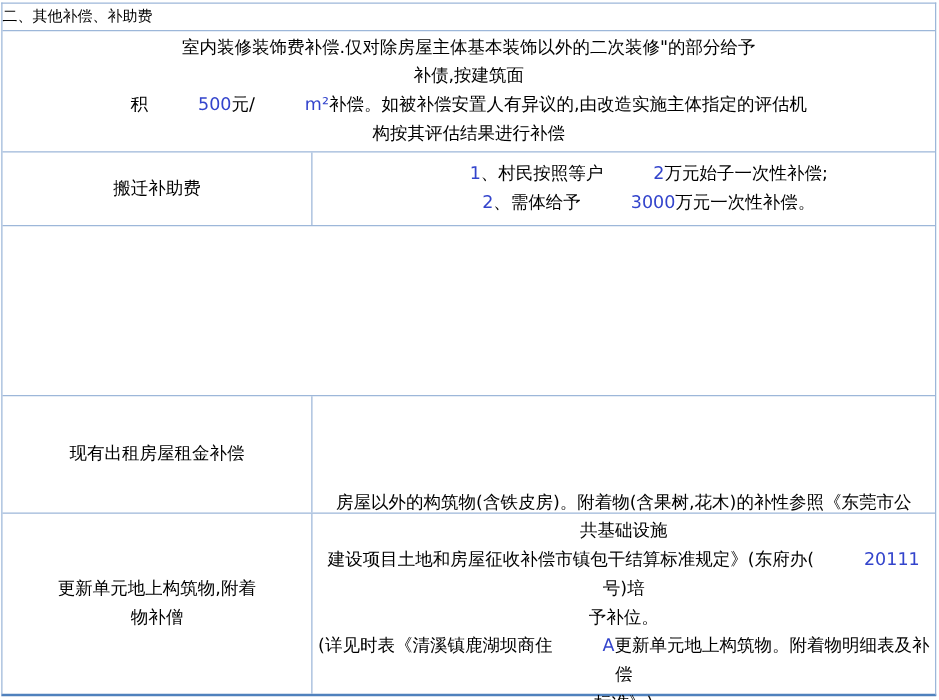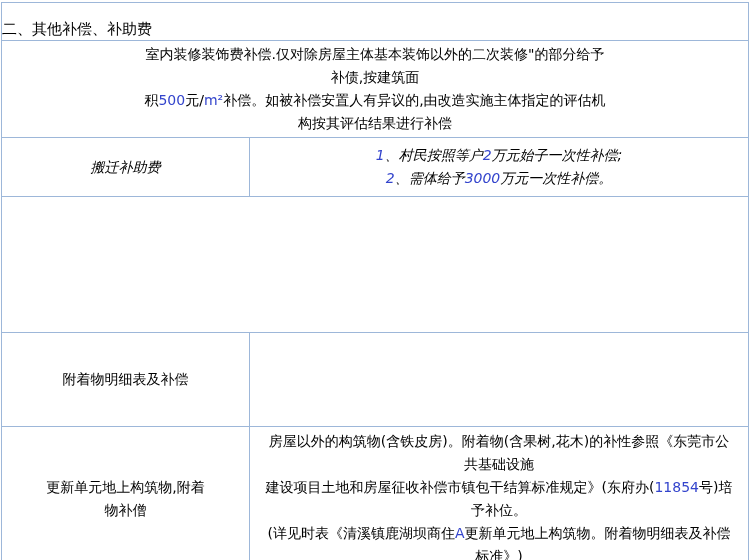--- a/index.html
+++ b/index.html
@@ -12,23 +12,22 @@
     position:absolute;left:1px;top:2px;width:748px;
     border:1px solid var(--border);
     border-bottom:2px solid var(--border-strong);
     box-sizing:border-box;
     background:#fff;
   }
   .t-header{
     height:22px;
     display:flex;align-items:center;justify-content:center;
     border-bottom:1px solid var(--border);
-    font-size:15px;
+    font-size:12px;
     box-sizing:border-box;
-    margin-top:16px;
   }
   .t-row{
     display:flex;
     border-bottom:1px solid var(--border);
     box-sizing:border-box;
   }
   .t-row:last-child{border-bottom:none;}
   .cell{
     display:flex;align-items:center;justify-content:center;
     text-align:center;
@@ -37,22 +36,22 @@
     line-height:23px;
     padding:2px 4px;
   }
   .cell-item{
     width:248px;
     border-right:1px solid var(--border);
     flex:none;
   }
   .cell-detail{flex:1;}
   .celltext{white-space:pre-line;display:block;width:100%;}
-  .num{color:var(--num-color);}
-  .h97{height:97px;} .h59{height:59px;font-style:italic;} .h136{height:136px;}
+  .num{color:var(--num-color);padding-left:40px;}
+  .h97{height:97px;} .h59{height:59px;} .h136{height:136px;}
   .h94{height:94px;} .h144{height:144px;}
 </style>
 </head>
 <body>
 
 <div class="table-wrap">
 
   <div class="t-header">
     <span class="celltext">二、其他补偿、补助费</span>
   </div>
@@ -74,32 +73,32 @@
       <span class="celltext"><span class="num">1</span>、村民按照等户<span class="num">2</span>万元始子一次性补偿;
 <span class="num">2</span>、需体给予<span class="num">3000</span>万元一次性补偿。</span>
     </div>
   </div>
 
   <div class="t-row h136">
   </div>
 
   <div class="t-row h94">
     <div class="cell cell-item">
-      <span class="celltext">附着物明细表及补偿</span>
+      <span class="celltext">现有出租房屋租金补偿</span>
     </div>
   </div>
 
   <div class="t-row h144">
     <div class="cell cell-item">
       <span class="celltext">更新单元地上构筑物,附着
 物补僧</span>
     </div>
     <div class="cell cell-detail">
       <span class="celltext">房屋以外的构筑物(含铁皮房)。附着物(含果树,花木)的补性参照《东莞市公
 共基础设施
-建设项目土地和房屋征收补偿市镇包干结算标准规定》(东府办(<span class="num">11854</span>号)培
+建设项目土地和房屋征收补偿市镇包干结算标准规定》(东府办(<span class="num">20111</span>号)培
 予补位。
 (详见时表《清溪镇鹿湖坝商住<span class="num">A</span>更新单元地上构筑物。附着物明细表及补偿
 标准》)</span>
     </div>
   </div>
 
 </div>
 
 </body></html>

